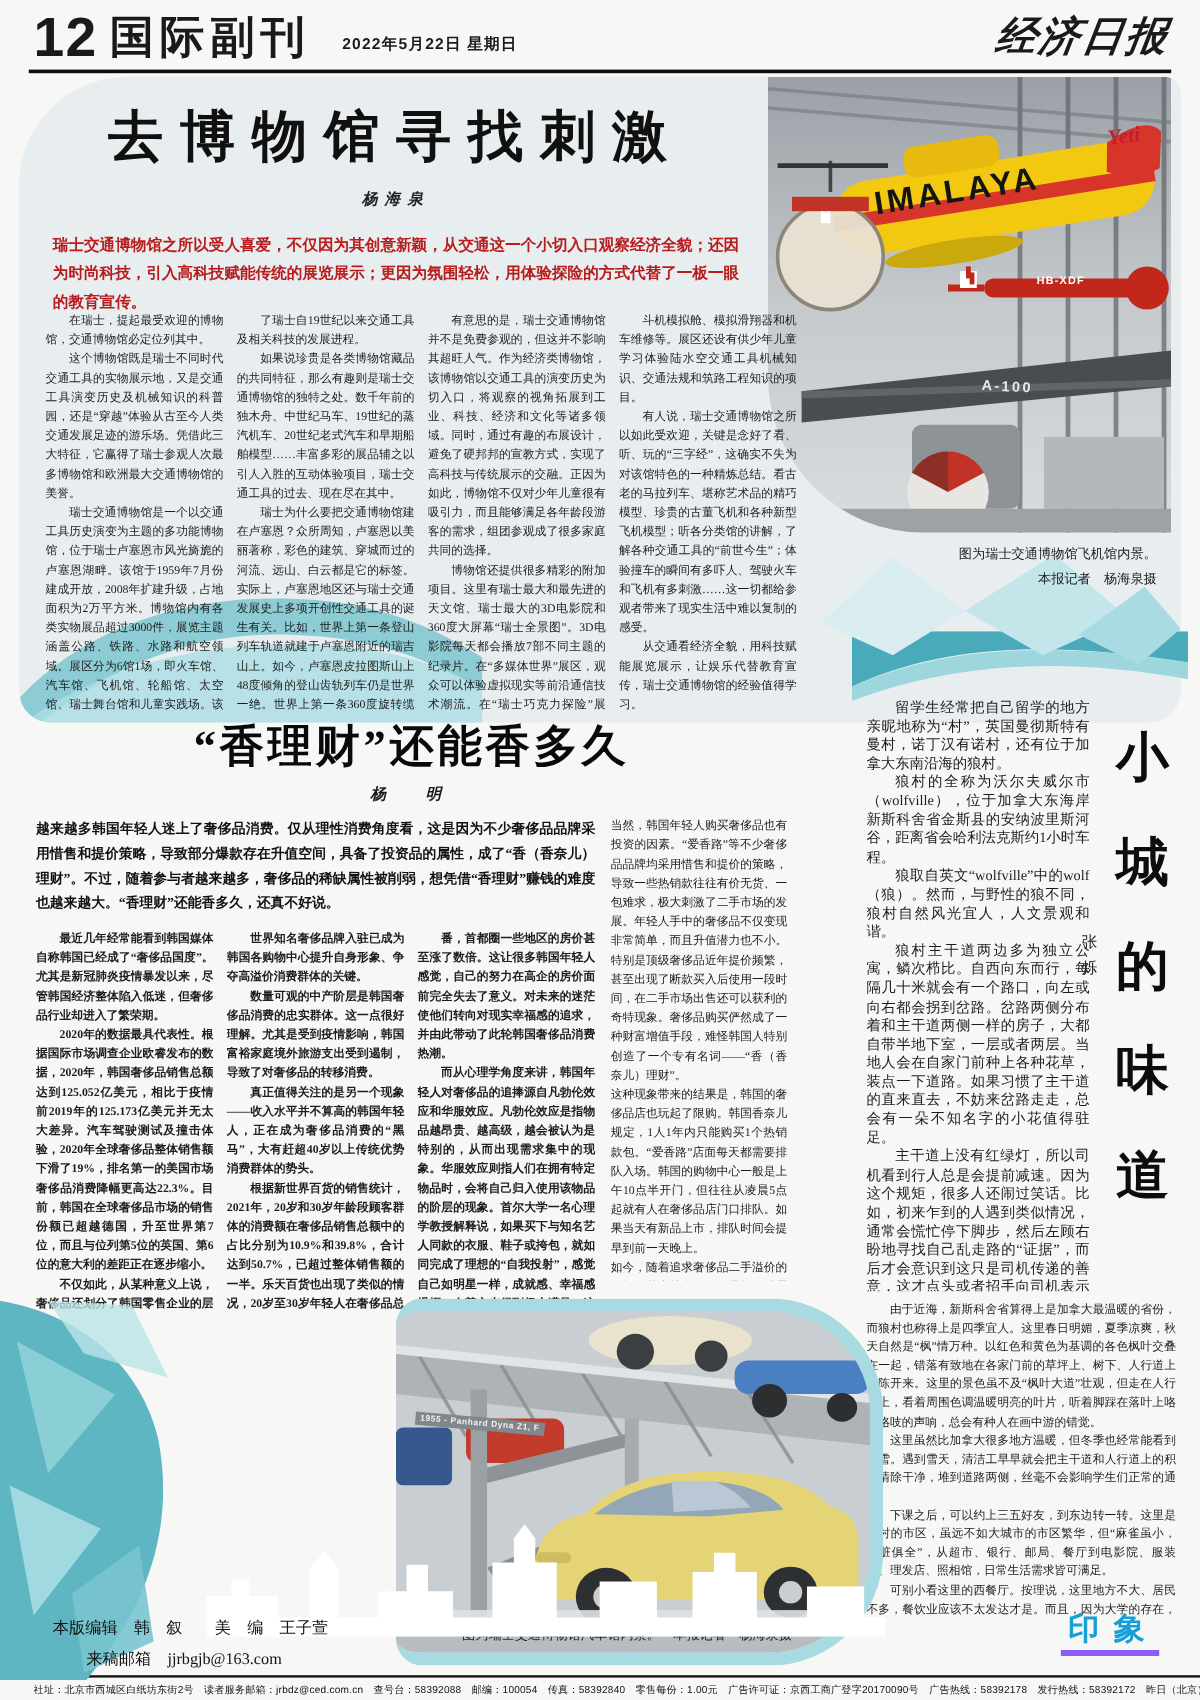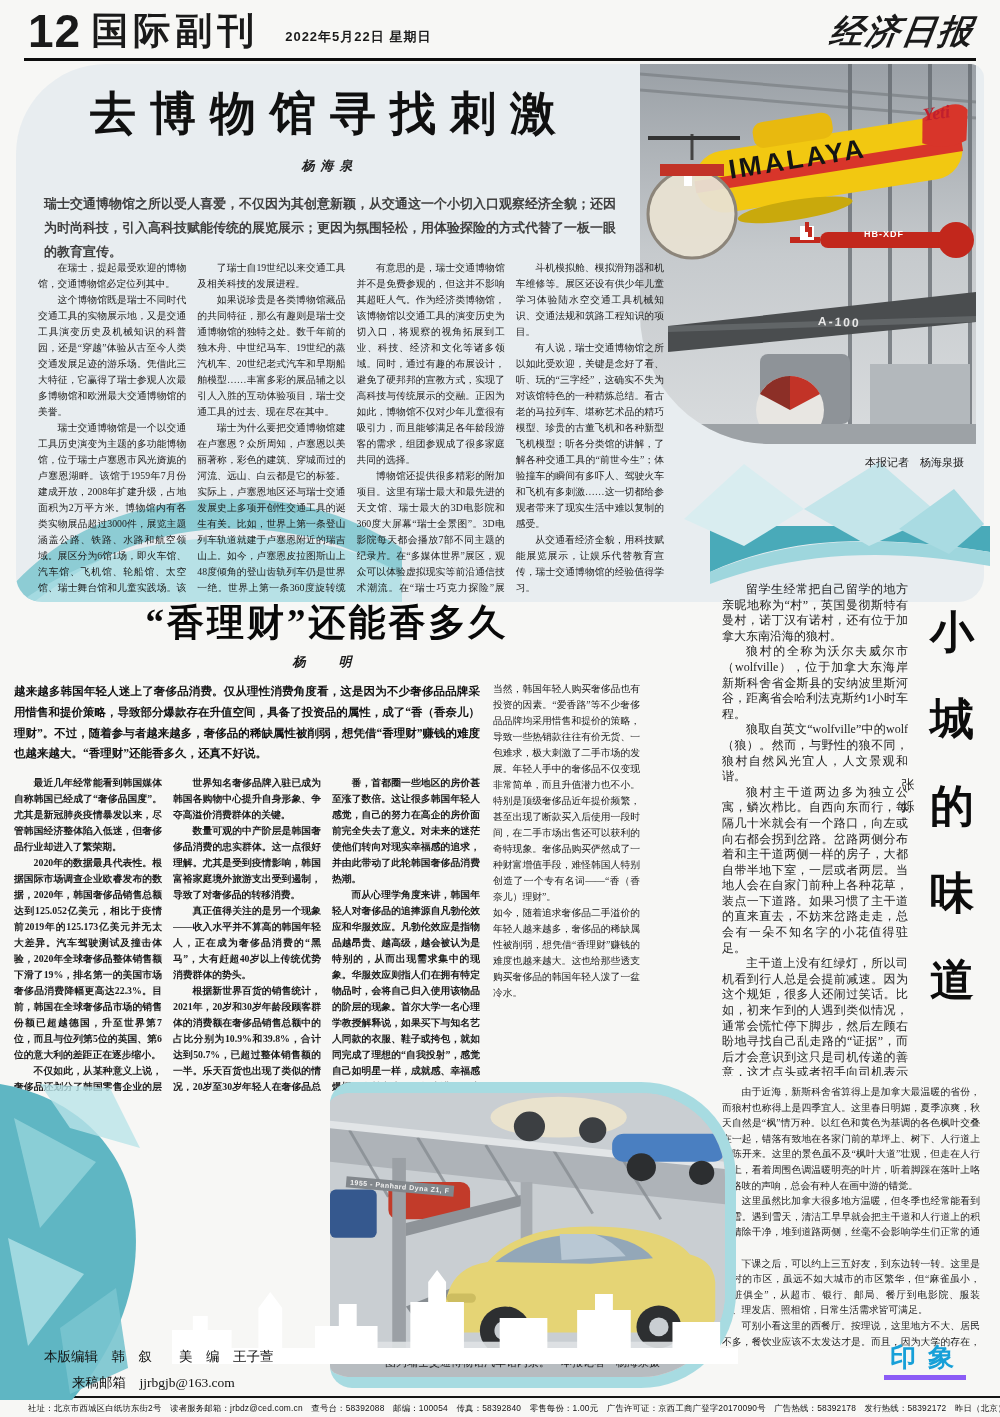--- a/index.html
+++ b/index.html
@@ -12,39 +12,39 @@
   .secname{font:900 37px/46px "Liberation Sans","DejaVu Sans",sans-serif;letter-spacing:5px;margin-left:10px;vertical-align:bottom;}
   .hdate{display:inline-block;font:bold 13px/13px "Liberation Sans","DejaVu Sans",sans-serif;margin-left:26px;transform:translateY(-6px);letter-spacing:1px;}
   .masthead{position:absolute;right:0;top:2px;font:900 34px/44px "Liberation Serif","DejaVu Serif",serif;font-style:italic;transform:skewX(-8deg);letter-spacing:2px;}
   .hrule{position:absolute;left:24px;right:24px;top:58px;border-top:3px solid #0d0d0d;}
 
   
   .topsec{position:absolute;left:16px;top:64px;width:968px;height:538px;background:#e8edf0;border-radius:90px 14px 26px 26px;overflow:hidden;}
   .a1head{position:absolute;left:10px;top:24px;width:608px;text-align:center;z-index:3;}
   .a1title{font:900 46px/1.1 "Liberation Sans","DejaVu Sans",sans-serif;letter-spacing:14px;color:#101010;white-space:nowrap;}
   .a1auth{margin-top:20px;font:italic bold 13px/1 "Liberation Serif",serif;letter-spacing:6px;color:#222;}
-  .a1lead{margin-top:20px;padding:0 18px;text-align:justify;font:bold 13px/1.85 "Liberation Serif",serif;color:#404040;}
+  .a1lead{margin-top:20px;padding:0 18px;text-align:justify;font:bold 13px/1.85 "Liberation Serif",serif;color:#b91c1c;}
   .a1cols{position:absolute;left:22px;top:196px;width:626px;height:334px;display:flex;gap:11px;z-index:3;}
   .ncol{flex:1;overflow:hidden;text-align:justify;font-size:9.8px;line-height:16px;color:#1c1c1c;}
   .ncol p,.sbcol p{text-indent:2em;margin:0;}
 
   
   .planefig{position:absolute;right:8px;top:0;width:336px;height:380px;border-radius:0 0 0 130px;overflow:hidden;z-index:2;}
   .planefig svg{display:block;width:100%;height:100%;}
   .lbl-imalaya{position:absolute;left:88px;top:82px;font:900 27px/1 "Liberation Sans",sans-serif;color:#141414;letter-spacing:3px;transform:rotate(-9deg);}
   .lbl-yeti{position:absolute;right:26px;top:40px;font:italic 900 18px/1 "Liberation Serif",serif;color:#c01f2e;transform:rotate(-8deg);}
   .lbl-hbxdf{position:absolute;right:72px;top:166px;font:bold 9px/1 "Liberation Sans",sans-serif;color:#fff;letter-spacing:1px;}
   .lbl-a100{position:absolute;left:178px;top:252px;font:bold 12px/1 "Liberation Sans",sans-serif;color:#e8e8e8;letter-spacing:2px;transform:rotate(3deg);}
   .pcap{position:absolute;right:20px;top:388px;width:300px;text-align:right;font-size:11px;line-height:1.9;color:#222;z-index:3;}
 
   .ribbon{position:absolute;left:-4px;bottom:-6px;width:390px;height:150px;z-index:1;}
   .shards{position:absolute;right:0;bottom:48px;width:310px;height:120px;z-index:1;}
 
   
-  .midsec{position:absolute;left:0;top:600px;width:654px;height:488px;}
+  .midsec{position:absolute;left:16px;top:600px;width:654px;height:488px;}
   .a2title{text-align:center;font:900 37px/1.25 "Liberation Serif","DejaVu Serif",serif;letter-spacing:3px;color:#090909;}
   .a2auth{text-align:center;margin-top:9px;font:italic bold 13px/1 "Liberation Serif",serif;letter-spacing:10px;}
   .midflex{display:flex;gap:13px;margin-top:13px;padding:0 14px;}
   .midleft{width:466px;}
   .a2lead{text-align:justify;font:bold 11.5px/1.8 "Liberation Serif",serif;color:#111;}
   .a2cols{display:flex;gap:11px;margin-top:11px;height:316px;overflow:hidden;font-weight:bold;}
   .a2c4{flex:1;height:386px;overflow:hidden;text-align:justify;font-size:9.8px;line-height:16px;}
 
   
   .sidebar{position:absolute;left:710px;top:528px;width:280px;height:868px;}
@@ -152,20 +152,21 @@
       <path d="M150,346 L150,312 A34,34 0 0 1 180,330 Z" fill="#c23327"></path>
       <path d="M150,346 L120,330 A34,34 0 0 1 150,312 Z" fill="#8c2f27"></path>
       <rect x="0" y="360" width="336" height="20" fill="#9da2a6"></rect>
     </svg>
     <span class="lbl-imalaya">IMALAYA</span>
     <span class="lbl-yeti">Yeti</span>
     <span class="lbl-hbxdf">HB-XDF</span>
     <span class="lbl-a100">A-100</span>
   </figure>
   <div class="pcap">
+    <div>图为瑞士交通博物馆飞机馆内景。</div>
     <div>本报记者　杨海泉摄</div>
   </div>
 
   <div class="a1cols">
     <div class="ncol">
         <p>在瑞士，提起最受欢迎的博物馆，交通博物馆必定位列其中。</p>
         <p>这个博物馆既是瑞士不同时代交通工具的实物展示地，又是交通工具演变历史及机械知识的科普园，还是“穿越”体验从古至今人类交通发展足迹的游乐场。凭借此三大特征，它赢得了瑞士参观人次最多博物馆和欧洲最大交通博物馆的美誉。</p>
         <p>瑞士交通博物馆是一个以交通工具历史演变为主题的多功能博物馆，位于瑞士卢塞恩市风光旖旎的卢塞恩湖畔。该馆于1959年7月份建成开放，2008年扩建升级，占地面积为2万平方米。博物馆内有各类实物展品超过3000件，展览主题涵盖公路、铁路、水路和航空领域。展区分为6馆1场，即火车馆、汽车馆、飞机馆、轮船馆、太空馆、瑞士舞台馆和儿童实践场。该馆还收藏了7000多件历史遗物及15万份重要历史文献，展现</p>
       </div>
     <div class="ncol">
@@ -204,20 +205,21 @@
             <p>根据新世界百货的销售统计，2021年，20岁和30岁年龄段顾客群体的消费额在奢侈品销售总额中的占比分别为10.9%和39.8%，合计达到50.7%，已超过整体销售额的一半。乐天百货也出现了类似的情况，20岁至30岁年轻人在奢侈品总销售额中所占的比重由2018年的38.1%提升到去年的46%。</p>
           </div>
         <div class="ncol">
             <p>番，首都圈一些地区的房价甚至涨了数倍。这让很多韩国年轻人感觉，自己的努力在高企的房价面前完全失去了意义。对未来的迷茫使他们转向对现实幸福感的追求，并由此带动了此轮韩国奢侈品消费热潮。</p>
             <p>而从心理学角度来讲，韩国年轻人对奢侈品的追捧源自凡勃伦效应和华服效应。凡勃伦效应是指物品越昂贵、越高级，越会被认为是特别的，从而出现需求集中的现象。华服效应则指人们在拥有特定物品时，会将自己归入使用该物品的阶层的现象。首尔大学一名心理学教授解释说，如果买下与知名艺人同款的衣服、鞋子或挎包，就如同完成了理想的“自我投射”，感觉自己如明星一样，成就感、幸福感爆棚，自尊心也得到极大满足。这就不难理解为什么美妆博主宋智雅用满身的奢侈品将自己“包装”成成功人士后，迅速蹿红网络；而当其用的多为假货的真相被曝光后，韩国年轻人感觉受到了欺骗和侮辱，“人间富贵花”滤镜破碎后的宋智雅，也创下了爆火之后最快“翻车”纪录。</p>
           </div>
       </div>
     </div>
     <div class="a2c4">
         <p>当然，韩国年轻人购买奢侈品也有投资的因素。“爱香路”等不少奢侈品品牌均采用惜售和提价的策略，导致一些热销款往往有价无货、一包难求，极大刺激了二手市场的发展。年轻人手中的奢侈品不仅变现非常简单，而且升值潜力也不小。特别是顶级奢侈品近年提价频繁，甚至出现了断款买入后使用一段时间，在二手市场出售还可以获利的奇特现象。奢侈品购买俨然成了一种财富增值手段，难怪韩国人特别创造了一个专有名词——“香（香奈儿）理财”。</p>
+        <p>这种现象带来的结果是，韩国的奢侈品店也玩起了限购。韩国香奈儿规定，1人1年内只能购买1个热销款包。“爱香路”店面每天都需要排队入场。韩国的购物中心一般是上午10点半开门，但往往从凌晨5点起就有人在奢侈品店门口排队。如果当天有新品上市，排队时间会提早到前一天晚上。</p>
         <p>如今，随着追求奢侈品二手溢价的年轻人越来越多，奢侈品的稀缺属性被削弱，想凭借“香理财”赚钱的难度也越来越大。这也给那些透支购买奢侈品的韩国年轻人泼了一盆冷水。</p>
       </div>
   </div>
 </section>
 
 <aside class="sidebar">
   <svg class="sbwave" viewBox="0 0 280 58" preserveAspectRatio="none">
     <path d="M0,46 C70,14 150,6 280,26 L280,0 L0,0 Z" fill="#49aab9"></path>
     <path d="M0,58 C80,28 170,20 280,40 L280,26 C150,6 70,16 0,46 Z" fill="#9ed6dd"></path>
   </svg>

